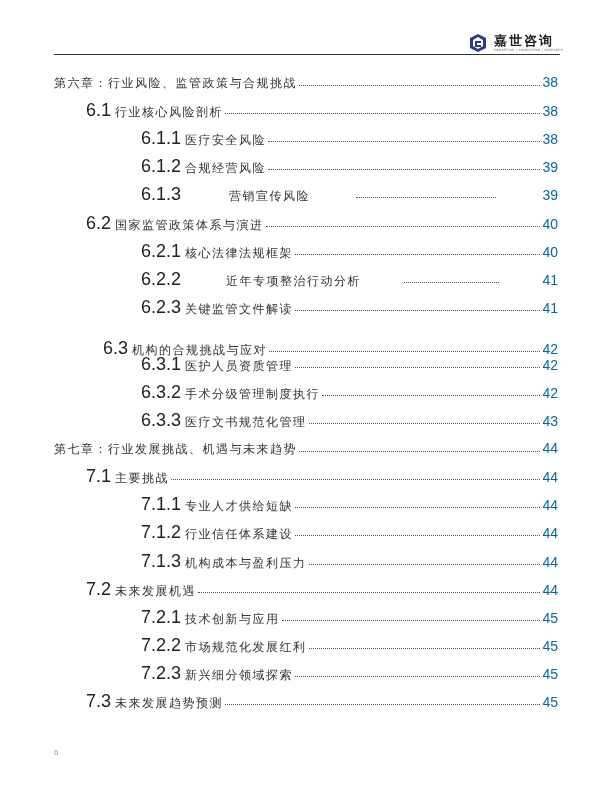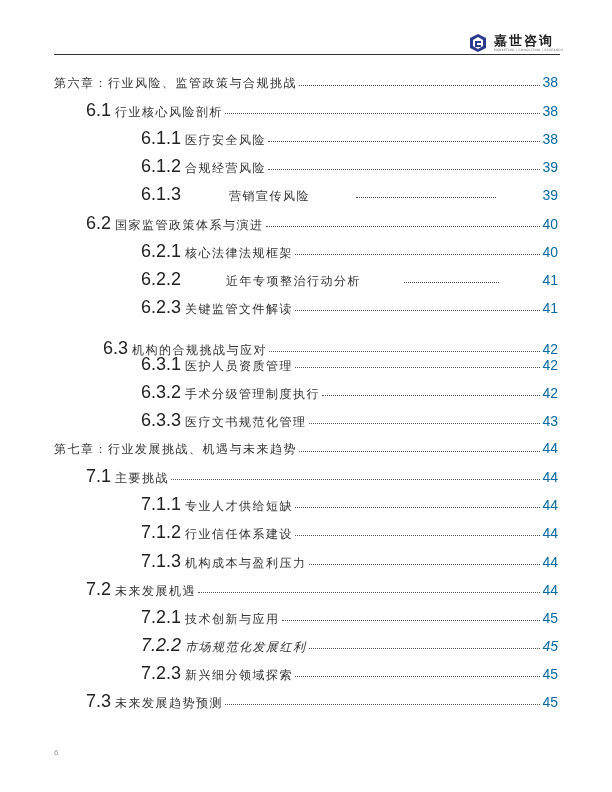--- a/index.html
+++ b/index.html
@@ -170,21 +170,21 @@
       <span class="toc-title">未来发展机遇</span>
       <span class="toc-dots"></span>
       <span class="toc-page">44</span>
     </div>
     <div class="toc-row lvl-3" style="top: 535px;">
       <span class="toc-num">7.2.1</span>
       <span class="toc-title">技术创新与应用</span>
       <span class="toc-dots"></span>
       <span class="toc-page">45</span>
     </div>
-    <div class="toc-row lvl-3" style="top: 563px; font-style: italic;">
+    <div class="toc-row lvl-3" style="top: 563px;">
       <span class="toc-num">7.2.2</span>
       <span class="toc-title">市场规范化发展红利</span>
       <span class="toc-dots"></span>
       <span class="toc-page">45</span>
     </div>
     <div class="toc-row lvl-3" style="top: 591px;">
       <span class="toc-num">7.2.3</span>
       <span class="toc-title">新兴细分领域探索</span>
       <span class="toc-dots"></span>
       <span class="toc-page">45</span>

